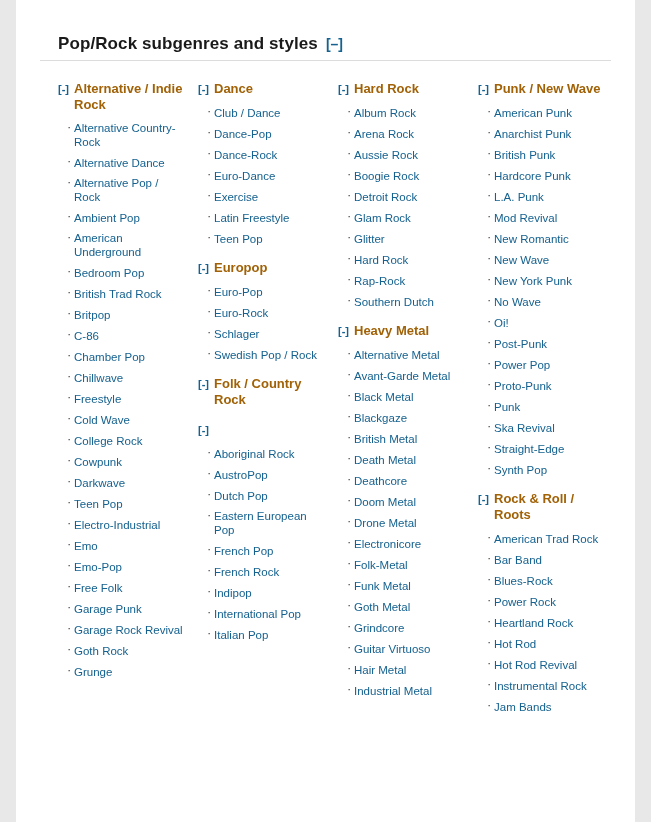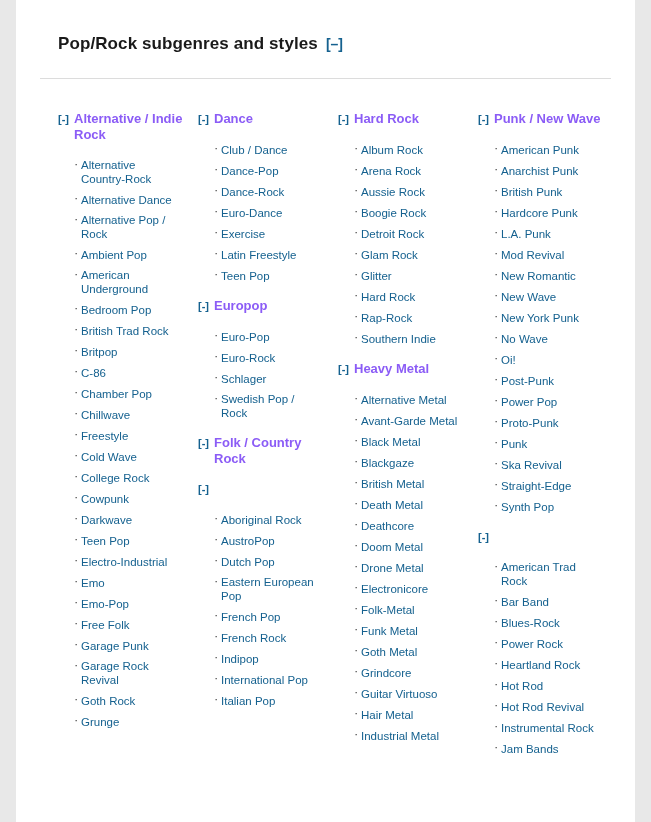--- a/index.html
+++ b/index.html
@@ -19,23 +19,23 @@
     margin: 0 auto;
     min-height: 822px;
     box-sizing: border-box;
     padding: 30px 24px 0 24px;
     position: relative;
   }
   .page-title-row {
     display: flex;
     align-items: baseline;
     gap: 8px;
-    padding: 4px 0 24px 18px;
+    padding: 4px 0 6px 18px;
     border-bottom: 1px solid #dcdcdc;
-    margin-bottom: 32px;
+    margin-bottom: 20px;
   }
   .page-title {
     font-size: 17px;
     font-weight: bold;
     color: #1a1a1a;
     letter-spacing: 0.1px;
   }
   .collapse-toggle {
     font-size: 14px;
     font-weight: bold;
@@ -67,27 +67,27 @@
     font-size: 11px;
     color: #15618f;
     font-weight: bold;
     cursor: pointer;
     line-height: 16px;
     flex: 0 0 auto;
   }
   .group-title {
     font-size: 13px;
     font-weight: bold;
-    color: #8b5cf6;
+    color: #a16207;
     line-height: 16px;
     cursor: pointer;
   }
   ul.items {
     list-style: none;
-    margin: 15px;
+    margin: 8px;
     padding: 0;
   }
   ul.items li {
     position: relative;
     padding-left: 8px;
     margin-bottom: 6px;
     line-height: 14px;
   }
   ul.items li:before {
     content: "\00B7";
@@ -215,21 +215,21 @@
         <ul class="items">
           <li><a href="#">Album Rock</a></li>
           <li><a href="#">Arena Rock</a></li>
           <li><a href="#">Aussie Rock</a></li>
           <li><a href="#">Boogie Rock</a></li>
           <li><a href="#">Detroit Rock</a></li>
           <li><a href="#">Glam Rock</a></li>
           <li><a href="#">Glitter</a></li>
           <li><a href="#">Hard Rock</a></li>
           <li><a href="#">Rap-Rock</a></li>
-          <li><a href="#">Southern Indie</a></li>
+          <li><a href="#">Southern Dutch</a></li>
         </ul>
       </div>
       <div class="group">
         <div class="group-head">
           <span class="group-toggle">[-]</span>
           <span class="group-title">Heavy Metal</span>
         </div>
         <ul class="items">
           <li><a href="#">Alternative Metal</a></li>
           <li><a href="#">Avant-Garde Metal</a></li>
@@ -275,20 +275,21 @@
           <li><a href="#">Proto-Punk</a></li>
           <li><a href="#">Punk</a></li>
           <li><a href="#">Ska Revival</a></li>
           <li><a href="#">Straight-Edge</a></li>
           <li><a href="#">Synth Pop</a></li>
         </ul>
       </div>
       <div class="group">
         <div class="group-head">
           <span class="group-toggle">[-]</span>
+          <span class="group-title">Rock &amp; Roll / Roots</span>
         </div>
         <ul class="items">
           <li><a href="#">American Trad Rock</a></li>
           <li><a href="#">Bar Band</a></li>
           <li><a href="#">Blues-Rock</a></li>
           <li><a href="#">Power Rock</a></li>
           <li><a href="#">Heartland Rock</a></li>
           <li><a href="#">Hot Rod</a></li>
           <li><a href="#">Hot Rod Revival</a></li>
           <li><a href="#">Instrumental Rock</a></li>

